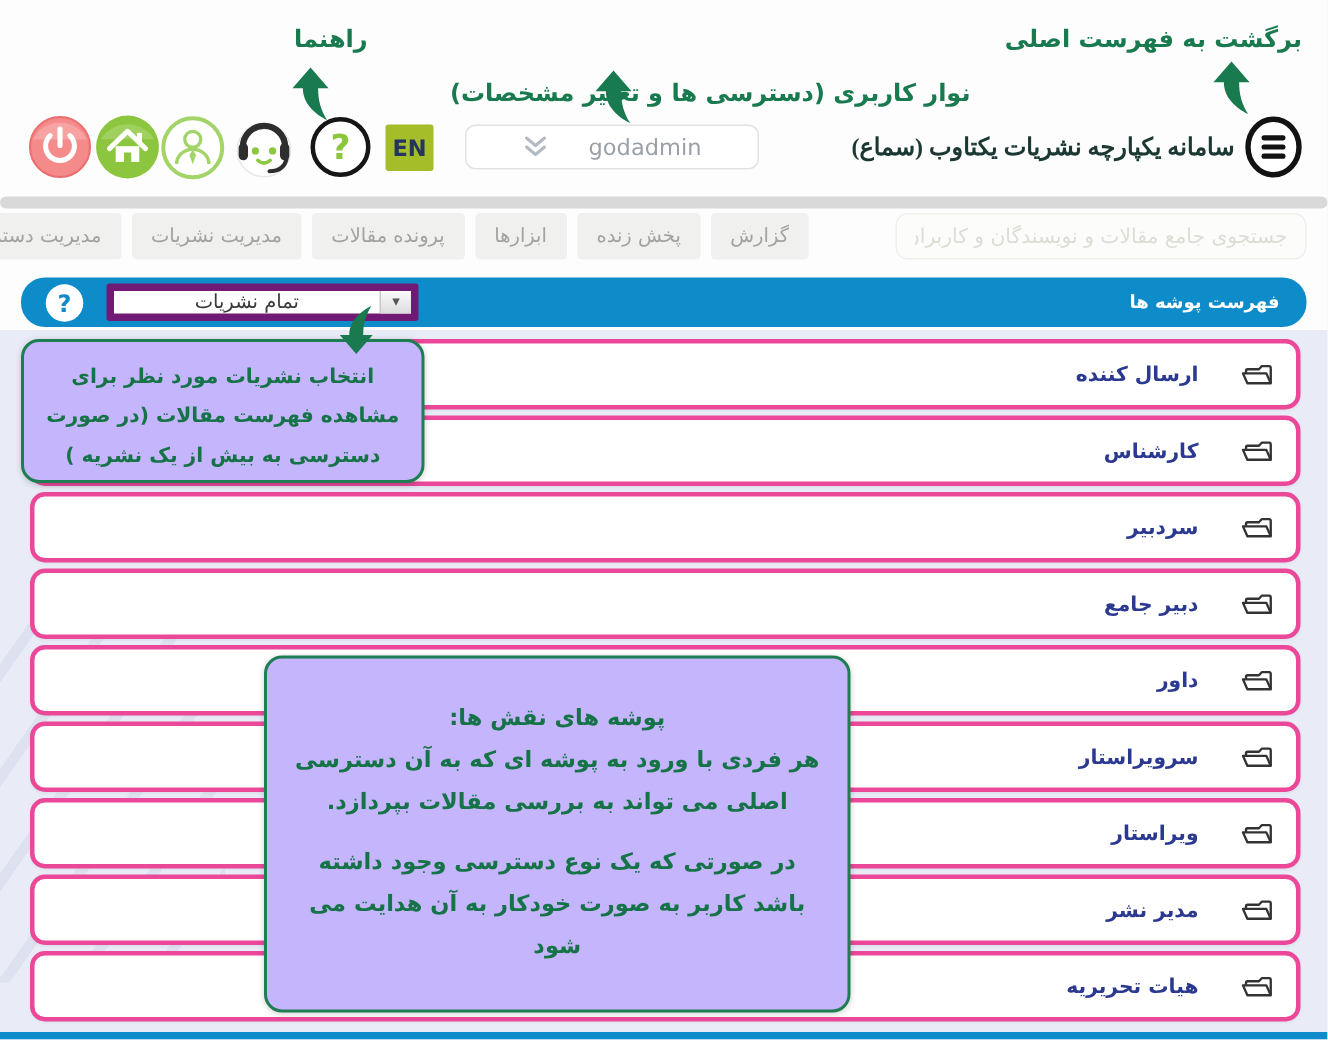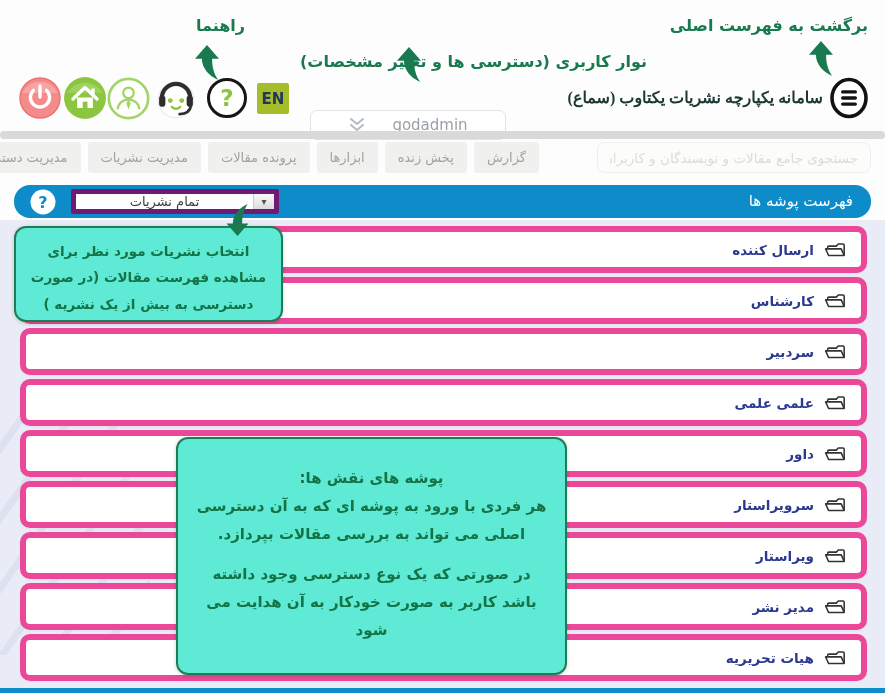--- a/index.html
+++ b/index.html
@@ -16,21 +16,21 @@
   .arr-back { left:806px; top:40px; }
   .arr-user { left:394px; top:46px; }
   .arr-help { left:192px; top:44px; }
 
   
   .hdr-icon { position:absolute; cursor:pointer; }
   .ico-menu    { left:828px; top:77px; width:42px; height:42px; }
   .app-title   { position:absolute; right:62px; top:88px; font-size:16px; font-weight:bold; color:#1b3833; white-space:nowrap;font-family:Liberation Serif, serif; }
   .user-dd { position:absolute; left:310px; top:83px; width:196px; height:30px; background:#fff;
              border:1.5px solid #e2e2e0; border-radius:7px; display:flex; direction:ltr;
-             align-items:center; justify-content:center; gap:26px; cursor:pointer;margin-top:27px; }
+             align-items:center; justify-content:center; gap:26px; cursor:pointer; }
   .user-dd .dd-val { color:#99a0a8; font-size:15px; }
   .en-badge { position:absolute; left:257px; top:83px; width:32px; height:31px; background:#a4bd28;
               color:#24365c; font-weight:bold; font-size:15px; display:flex; align-items:center;
               justify-content:center; border-radius:2px; cursor:pointer;text-align:right; }
   .ico-question{ left:206px; top:77px; width:42px; height:42px; }
   .ico-support { left:152px; top:74px; width:48px; height:48px; }
   .ico-profile { left:107px; top:77px; width:43px; height:43px; }
   .ico-home    { left:63px;  top:76px; width:44px; height:44px; }
   .ico-power   { left:19px;  top:77px; width:42px; height:42px; }
 
@@ -43,45 +43,45 @@
          cursor:pointer; font-family:inherit; }
   .search-box { position:absolute; left:597px; top:142px; width:274px; height:31px;
                 background:#fcfcfb; border:1px solid #f0efeb; border-radius:8px; font-size:13.5px;
                 padding:0 12px; direction:rtl; text-align:right; color:#888; font-family:inherit; }
   .search-box::placeholder { color:#dddcd5; }
 
   
   .blue-bar { position:absolute; left:14px; top:185px; width:857px; height:33px; background:#0e8cca;
               border-radius:16px; z-index:2; }
   .blue-bar .bar-title { position:absolute; right:18px; top:0; line-height:33px; color:#fff;
-                         font-size:15px; font-weight:normal; }
+                         font-size:12px; font-weight:bold; }
   .bar-help { position:absolute; left:16px; top:4px; width:26px; height:26px; cursor:pointer; }
   .journal-select { position:absolute; left:57px; top:4px; width:208px; height:25px; background:#fff;
                     border:5px solid #701a75; border-radius:2px; display:flex; direction:ltr;
                     align-items:stretch; cursor:pointer; }
   .journal-select .js-arrow { width:21px; background:linear-gradient(#fafafa,#dcdcdc);
                     border-left:1px solid #c9c9c9; display:flex; align-items:center; justify-content:center;
                     color:#555; font-size:10px; }
   .journal-select .js-val { flex:1; display:flex; align-items:center; justify-content:center;
                     color:#3c3c3c; font-size:13px; direction:rtl; }
 
   
   .content-bg { position:absolute; left:0; top:220px; width:885px; height:473px; background:#e9ecf6; z-index:0; }
   .stripes { position:absolute; left:0; top:415px; width:150px; height:240px; z-index:0; opacity:.55;
              background:repeating-linear-gradient(125deg, rgba(255,255,255,0) 0 16px,
                rgba(198,205,226,.6) 16px 23px, rgba(255,255,255,0) 23px 40px); }
   .rows { position:absolute; left:20px; top:226px; width:847px; z-index:1; }
-  .folder-row { height:47px; margin-bottom:4px; background:#fff; border:6px solid #ec4899;
-                border-radius:10px; display:flex; align-items:center; padding-right:15px; gap:10px;
+  .folder-row { height:47px; margin-bottom:4px; background:#fff; border:3px solid #ec4899;
+                border-radius:10px; display:flex; align-items:center; padding-right:15px; gap:28px;
                 cursor:pointer; box-shadow:0 1px 2px rgba(40,50,90,.05); }
   .folder-row .fico { width:22px; height:18px; transform:scaleX(-1); flex:0 0 auto; }
   .folder-row .flabel { color:#2b3990; font-size:13.5px; font-weight:600; }
 
   
-  .callout { position:absolute; background:#5eead4; border:2px solid #1e7d52; border-radius:12px;
+  .callout { position:absolute; background:#c4b5fd; border:2px solid #1e7d52; border-radius:12px;
              color:#157347; font-weight:bold; text-align:center; z-index:3;
              box-shadow:0 1px 4px rgba(0,0,0,.18); }
   .co-tooltip { left:14px; top:226px; width:269px; height:96px; font-size:13.5px; line-height:1.95;
                 padding:10px 10px; }
   .co-roles { left:176px; top:437px; width:391px; height:238px; font-size:15px; line-height:1.85;
               padding:26px 18px 0; }
   .co-roles .roles-para2 { margin-top:13px; }
   .dd-down-arrow { position:absolute; left:224px; top:203px; width:27px; height:34px; z-index:5;
                    transform:scaleY(-1); }
 
@@ -210,21 +210,21 @@
           <path d="M2 15.5 V4.2 a1.2 1.2 0 0 1 1.2 -1.2 h5.2 l2.2 2.3 h8.2 a1.2 1.2 0 0 1 1.2 1.2 v1.5"></path>
           <path d="M2 15.5 L5.2 8.3 h17 L19 15.5 Z"></path>
         </svg>
       <span class="flabel">سردبیر</span>
     </div>
     <div class="folder-row">
       <svg class="fico" viewBox="0 0 24 19" fill="none" stroke="#333" stroke-width="1.7" stroke-linejoin="round">
           <path d="M2 15.5 V4.2 a1.2 1.2 0 0 1 1.2 -1.2 h5.2 l2.2 2.3 h8.2 a1.2 1.2 0 0 1 1.2 1.2 v1.5"></path>
           <path d="M2 15.5 L5.2 8.3 h17 L19 15.5 Z"></path>
         </svg>
-      <span class="flabel">علمی علمی</span>
+      <span class="flabel">دبیر جامع</span>
     </div>
     <div class="folder-row">
       <svg class="fico" viewBox="0 0 24 19" fill="none" stroke="#333" stroke-width="1.7" stroke-linejoin="round">
           <path d="M2 15.5 V4.2 a1.2 1.2 0 0 1 1.2 -1.2 h5.2 l2.2 2.3 h8.2 a1.2 1.2 0 0 1 1.2 1.2 v1.5"></path>
           <path d="M2 15.5 L5.2 8.3 h17 L19 15.5 Z"></path>
         </svg>
       <span class="flabel">داور</span>
     </div>
     <div class="folder-row">
       <svg class="fico" viewBox="0 0 24 19" fill="none" stroke="#333" stroke-width="1.7" stroke-linejoin="round">

